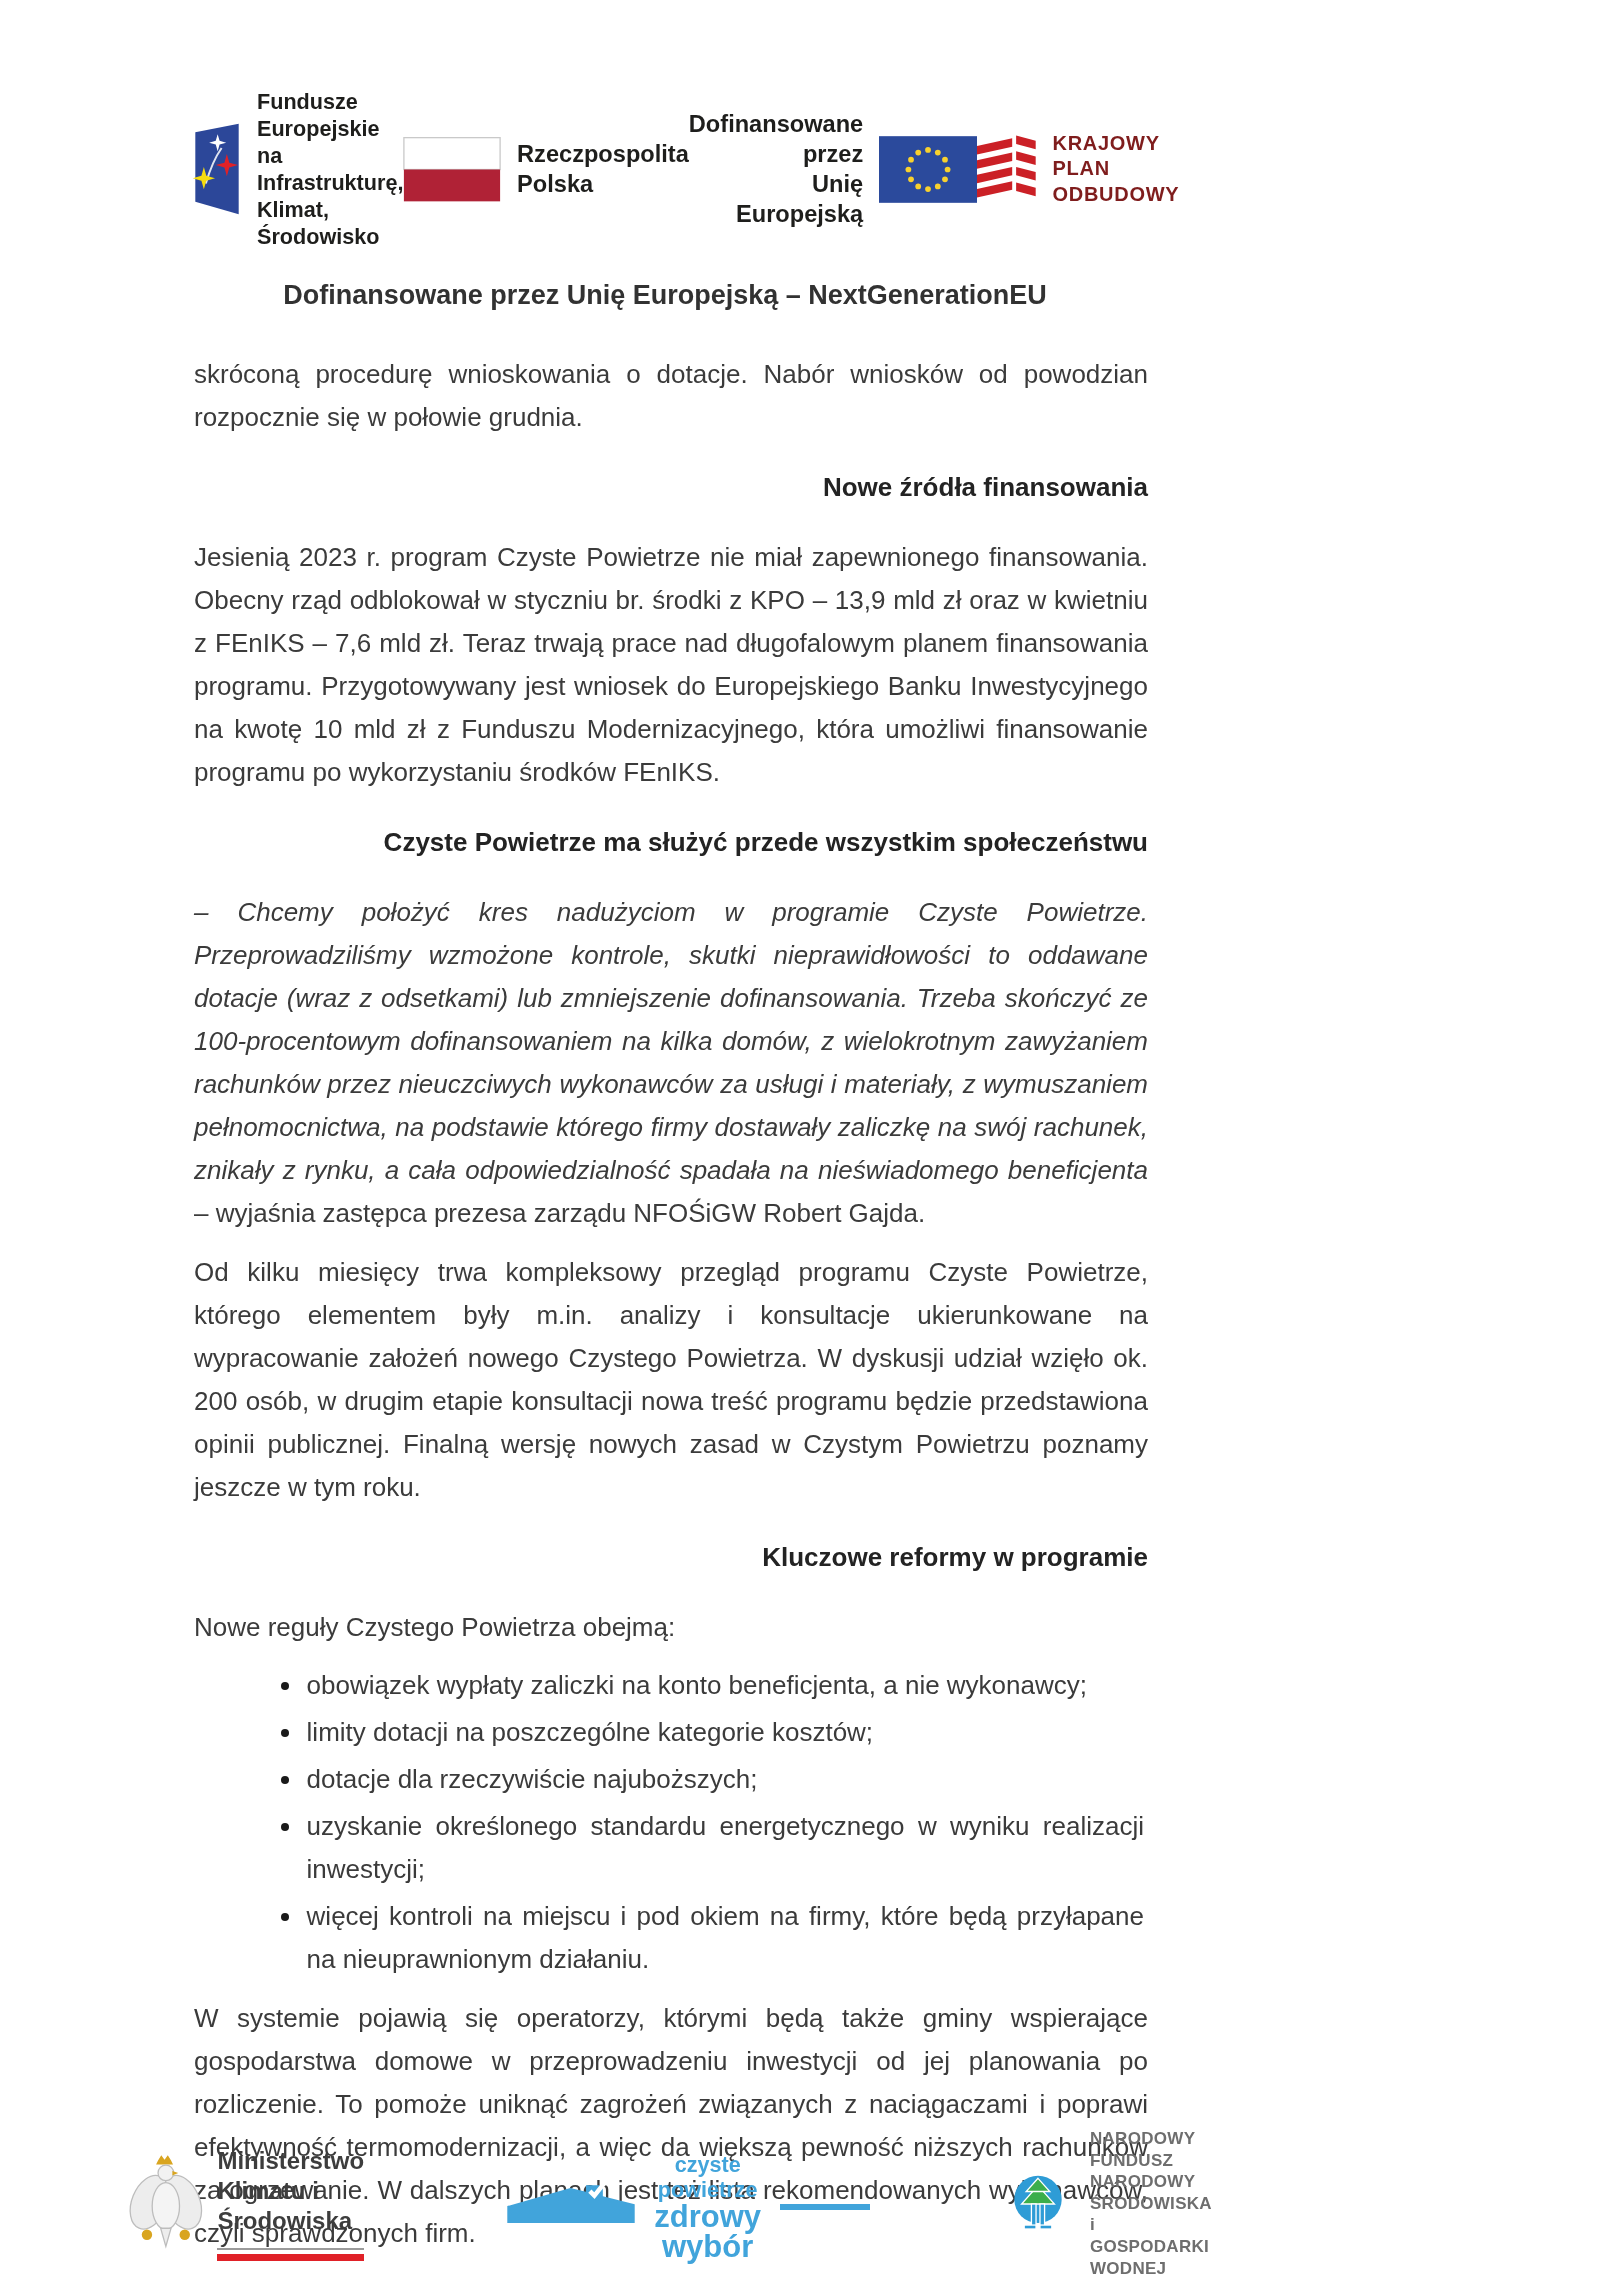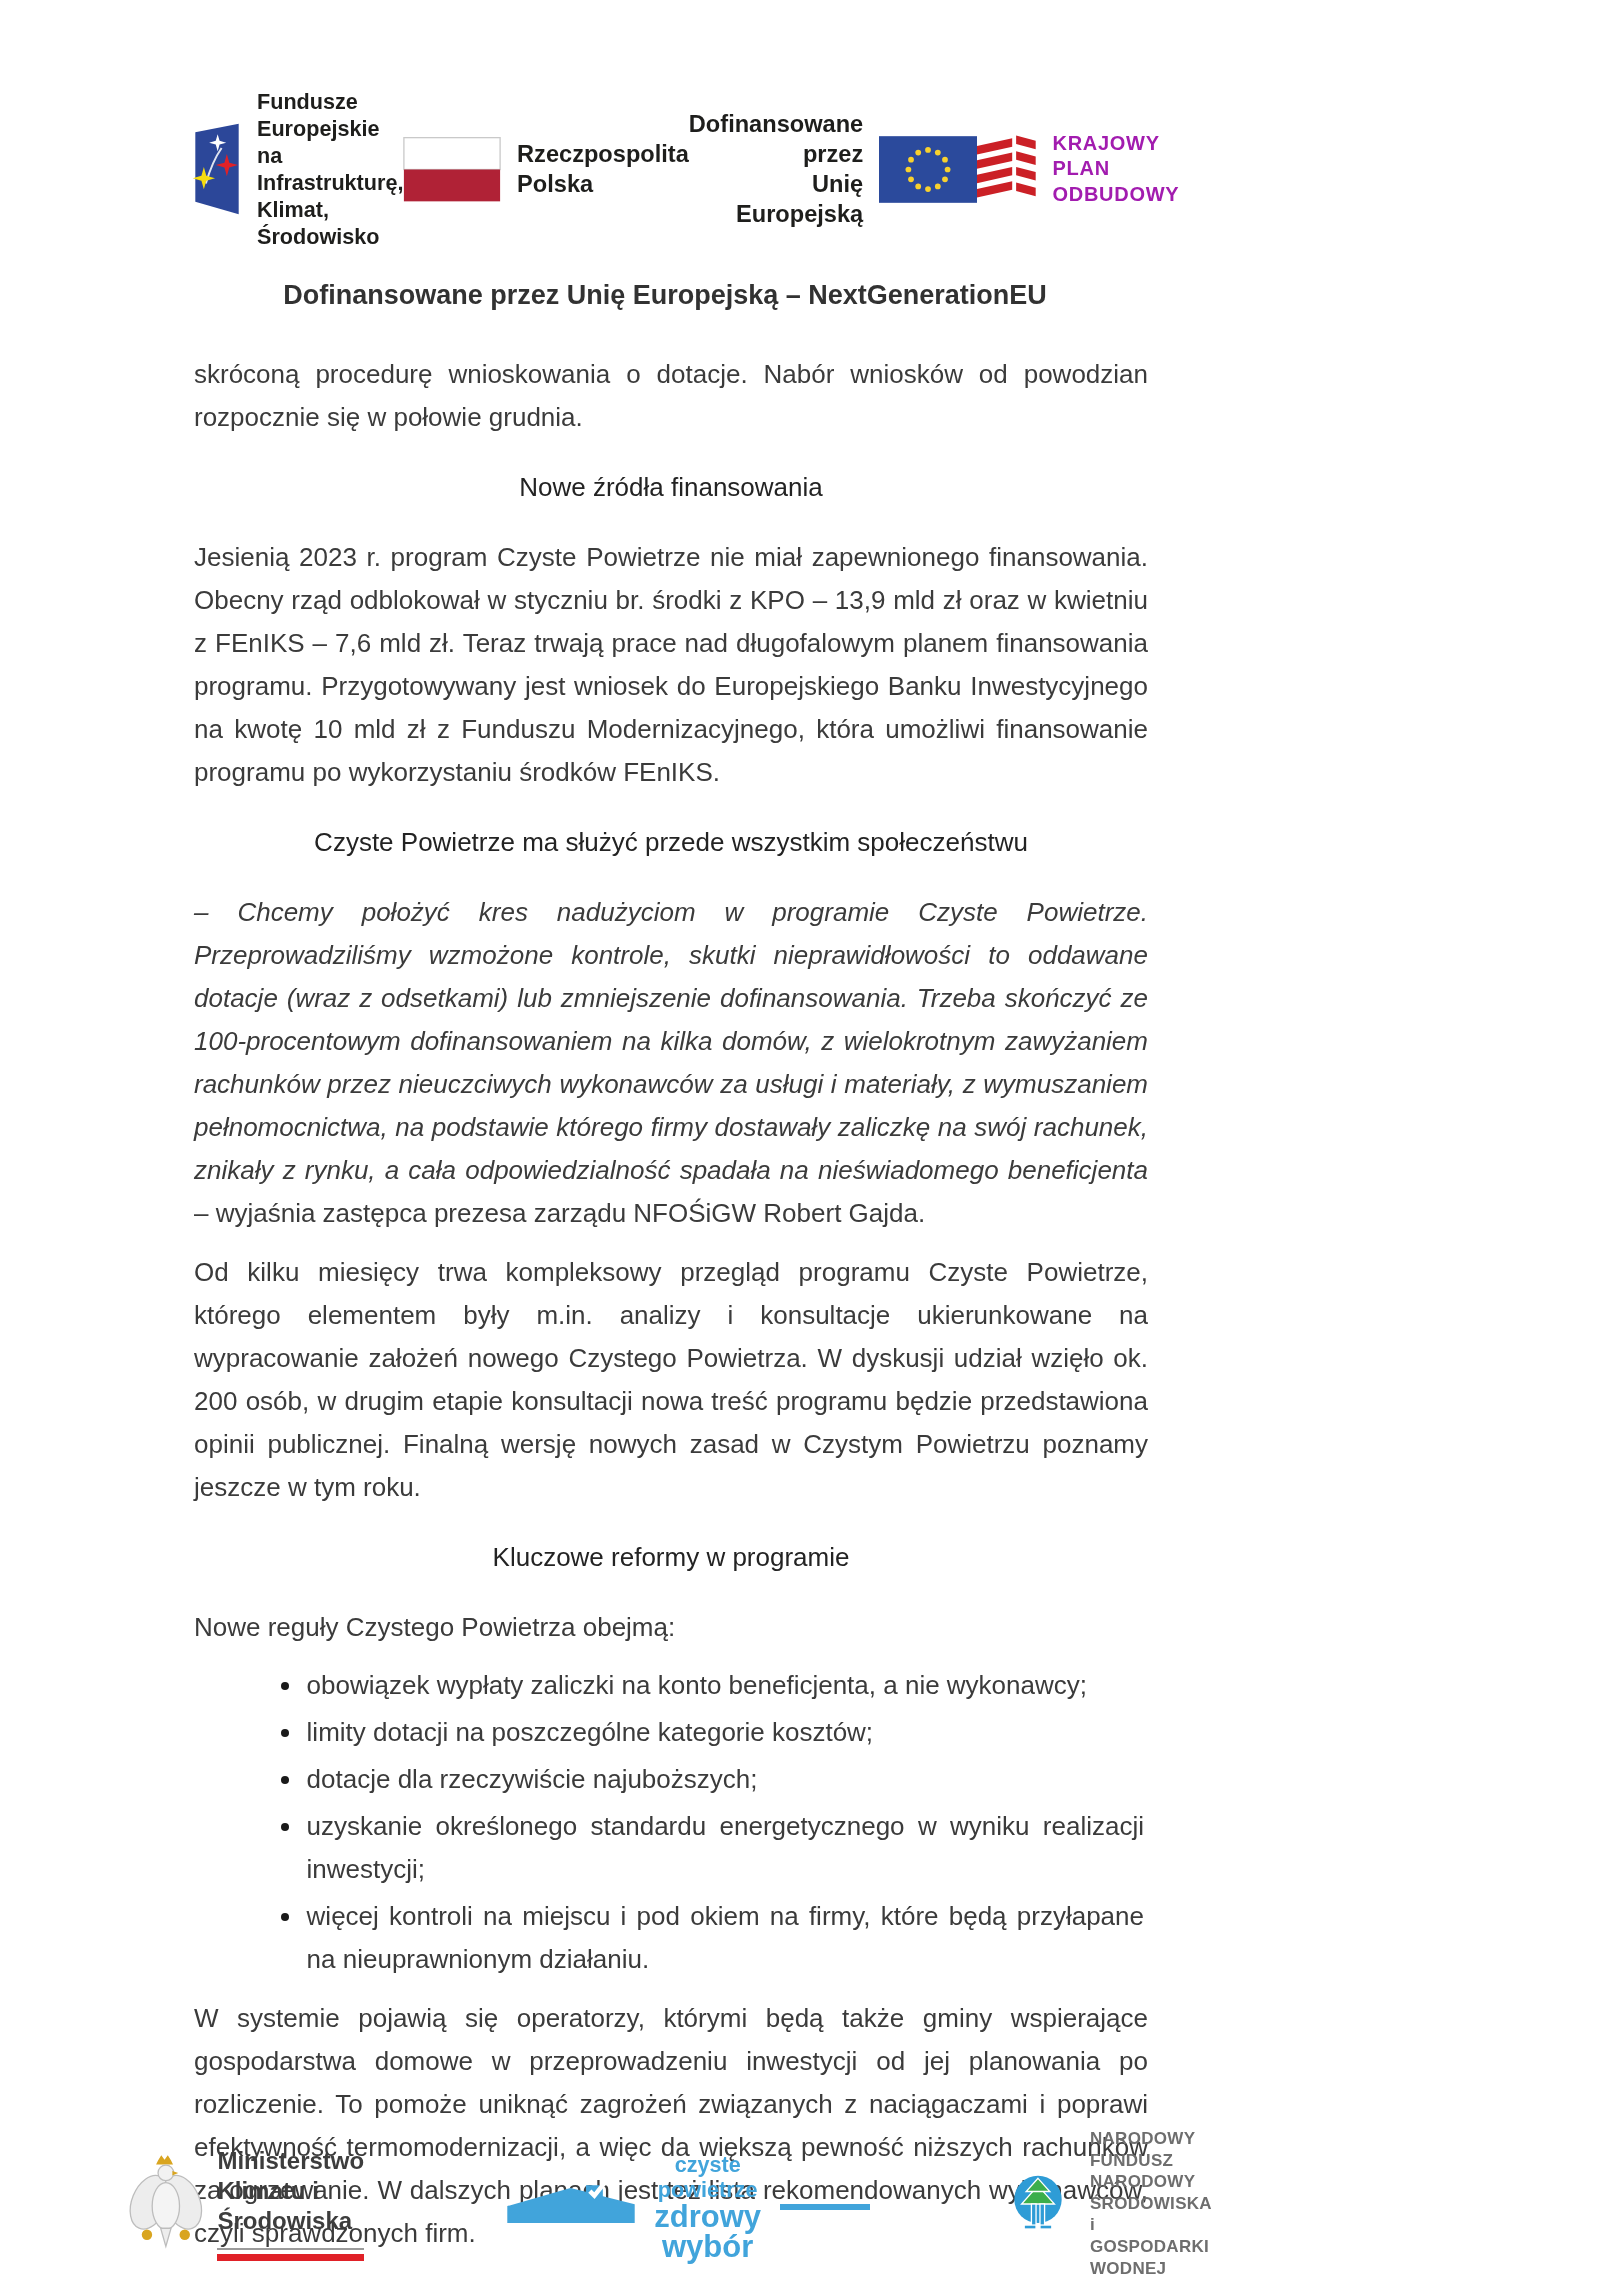--- a/index.html
+++ b/index.html
@@ -14,37 +14,37 @@
   
   .logo-row{
     position:absolute;left:194px;right:194px;top:110px;height:118px;
     display:flex;align-items:center;justify-content:space-between;
   }
   .logo-block{display:flex;align-items:center;}
   .logo-text{font-weight:700;color:#1e1e1c;}
   .fe-text{font-size:21.6px;line-height:27px;margin-left:17px;}
   .pl-text{font-size:23.6px;line-height:30px;margin-left:15.7px;}
   .eu-text{font-size:23.6px;line-height:30px;text-align:right;margin-right:15.7px;}
-  .kpo-text{font-size:20px;line-height:25.5px;color:#a21caf;letter-spacing:0.7px;margin-left:15.7px;font-weight:800;}
+  .kpo-text{font-size:20px;line-height:25.5px;color:#7f1d1d;letter-spacing:0.7px;margin-left:15.7px;font-weight:800;}
   .header-divider{width:2.6px;height:80px;background:#161616;}
 
   
   .banner{
     position:absolute;left:0;right:12px;top:277px;
     text-align:center;font-weight:700;font-size:27px;line-height:37px;color:#323232;
   }
 
   
   .doc-main{
     position:absolute;left:194px;right:194px;top:353px;
     font-size:26px;line-height:43px;text-align:justify;color:#3b3b3b;
   }
   .doc-main p{margin:15.7px 0;}
   .doc-main p:first-child{margin-top:0;}
-  .doc-main h2{font-size:26px;line-height:43px;margin:27px 0;font-weight:400;color:#232323;text-align:center;}
+  .doc-main h2{font-size:26px;line-height:43px;margin:27px 0;font-weight:700;color:#232323;text-align:right;}
   .doc-main em{font-style:italic;}
   .doc-main ul{margin:15.7px 0;padding-left:106px;}
   .doc-main li{margin:4px;padding-left:2.6px;}
   .doc-main li::marker{color:#1a1a1a;}
 
   
   .footer-row{
     position:absolute;left:194px;right:194px;top:2128px;
     display:flex;align-items:center;justify-content:center;gap:143px;
   }

